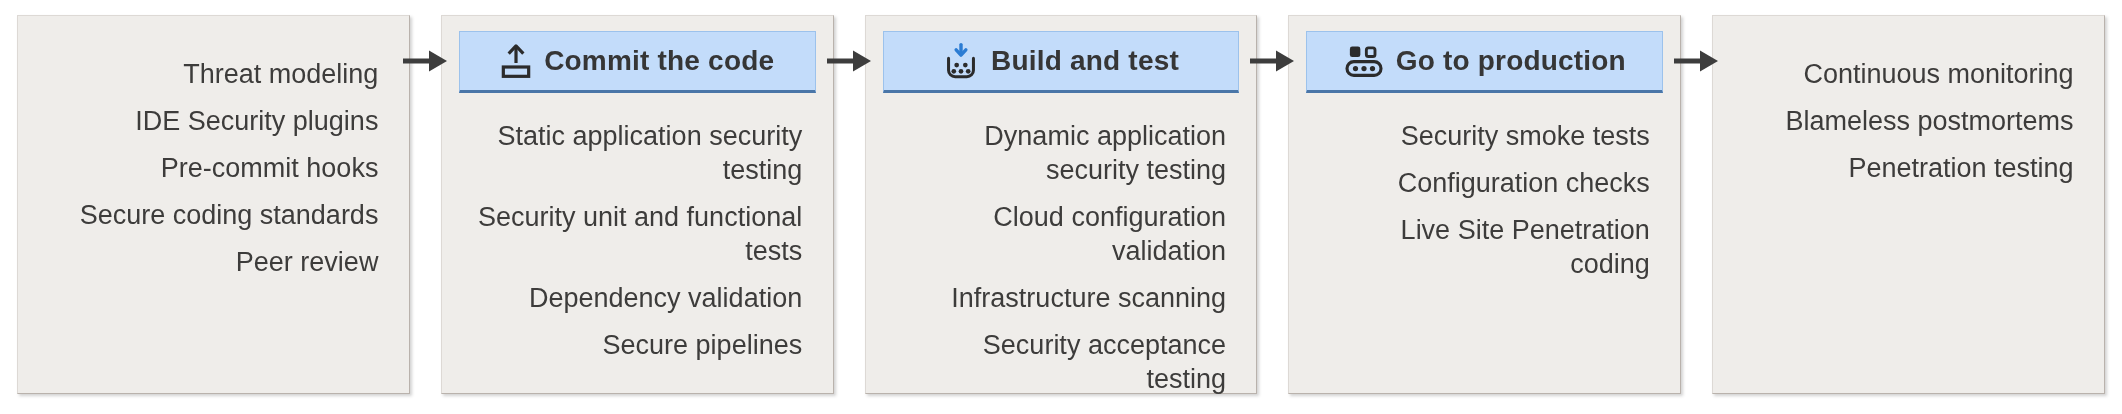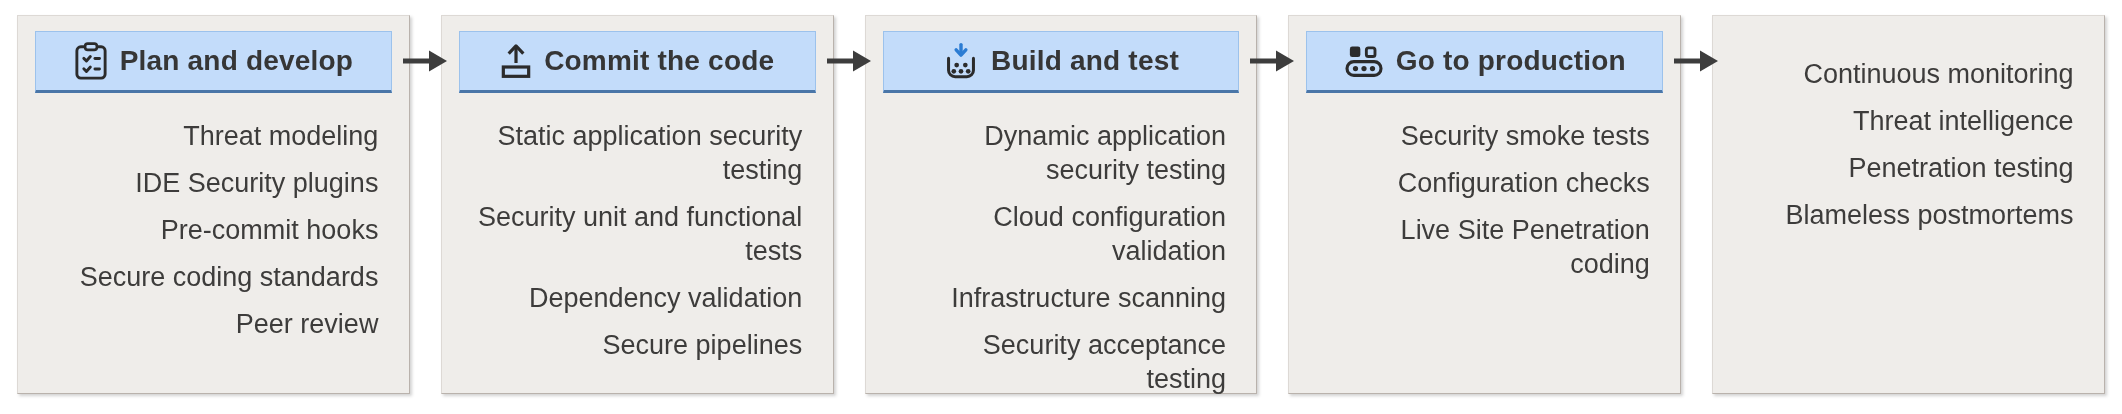--- a/index.html
+++ b/index.html
@@ -72,33 +72,20 @@
     top: 34px;
     overflow: visible;
   }
 </style>
 </head>
 <body>
 
 <div class="pipeline">
 
   <article class="stage-card">
-    <header class="stage-header">
-      <span class="stage-icon">
-        <svg width="34" height="38" viewBox="0 0 26 29">
-          <rect x="2.2" y="3.6" width="21.6" height="24" rx="3" fill="none" stroke="#2b2b2b" stroke-width="2.2"></rect>
-          <rect x="8.5" y="1.2" width="9" height="4.8" rx="2" fill="#c3dcfa" stroke="#2b2b2b" stroke-width="2"></rect>
-          <path d="M7.5 12.5 l2 2 l3 -3.4" fill="none" stroke="#2b2b2b" stroke-width="2.2" stroke-linecap="round" stroke-linejoin="round"></path>
-          <line x1="16" y1="12.6" x2="19.5" y2="12.6" stroke="#2b2b2b" stroke-width="2.2" stroke-linecap="round"></line>
-          <path d="M7.5 20.5 l2 2 l3 -3.4" fill="none" stroke="#2b2b2b" stroke-width="2.2" stroke-linecap="round" stroke-linejoin="round"></path>
-          <line x1="16" y1="20.6" x2="19.5" y2="20.6" stroke="#2b2b2b" stroke-width="2.2" stroke-linecap="round"></line>
-        </svg>
-      </span>
-      <span class="stage-title">Plan and develop</span>
-    </header>
     <ul class="stage-items">
         <li>Threat modeling</li>
         <li>IDE Security plugins</li>
         <li>Pre-commit hooks</li>
         <li>Secure coding standards</li>
         <li>Peer review</li>
       </ul>
   </article>
 
   <div class="arrow-slot">
@@ -189,19 +176,18 @@
   <div class="arrow-slot">
     <svg width="45" height="24" viewBox="0 0 45 24">
       <line x1="0" y1="12" x2="28" y2="12" stroke="#3d3d3d" stroke-width="5"></line>
       <polygon points="26,1.5 44,12 26,22.5" fill="#3d3d3d"></polygon>
     </svg>
   </div>
 
   <article class="stage-card">
     <ul class="stage-items">
         <li>Continuous monitoring</li>
-        <li>Threat intelligence</li>
+        <li>Blameless postmortems</li>
         <li>Penetration testing</li>
-        <li>Blameless postmortems</li>
       </ul>
   </article>
 
 </div>
 
 </body></html>

